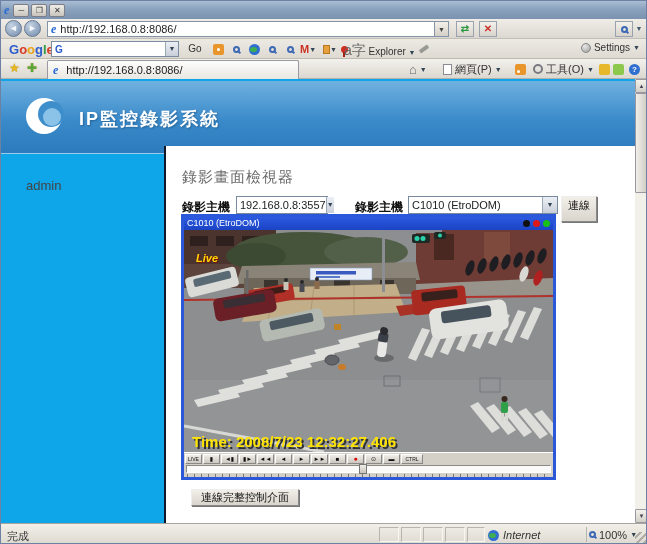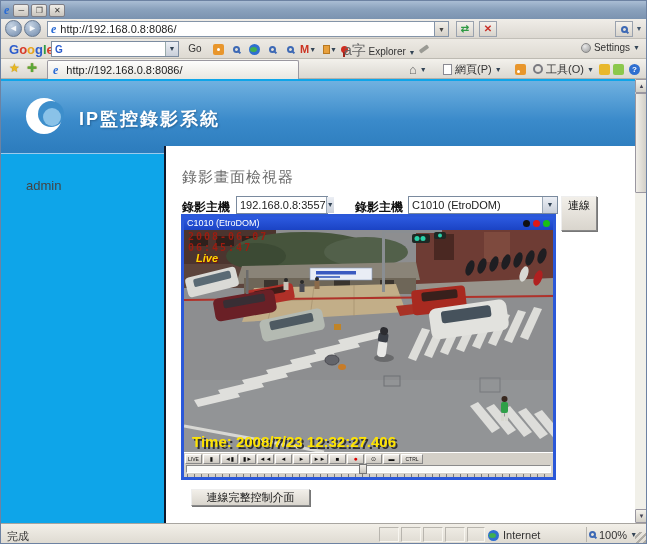--- a/index.html
+++ b/index.html
@@ -112,21 +112,21 @@
   
   .scrollbar { position:absolute; right:0; top:0; width:13px; height:444px; background:#f1f0e9; }
   .sb-btn { position:absolute; left:0; width:13px; height:14px; background:linear-gradient(180deg,#f4f2ec,#d2cfc6); border:1px solid #9a97a0; border-radius:1px;
     font-size:6px; text-align:center; line-height:12px; color:#445; }
   .sb-thumb { position:absolute; left:0; top:14px; width:13px; height:100px; background:linear-gradient(90deg,#f0eee8,#cfccc4); border:1px solid #9a97a0; border-radius:1px; }
 
   
   .statusbar { position:absolute; left:0; top:522px; width:647px; height:22px; background:linear-gradient(180deg,#f2efe8,#ddd9d0); border-top:1px solid #a8a5a0; font-size:11px; color:#333; }
   .sb-status { position:absolute; left:6px; top:5px; }
   .sb-cell { position:absolute; top:3px; height:15px; border:1px solid #b8b5ae; border-bottom-color:#f8f6f0; border-right-color:#f8f6f0; }
-  .sb-zone { position:absolute; left:487px; top:5px; display:flex; gap:4px; align-items:center; }
+  .sb-zone { position:absolute; left:487px; top:5px; display:flex; gap:4px; align-items:center;font-style:italic; }
   .globe { width:11px; height:11px; border-radius:50%; background:#2f6fd0; position:relative; overflow:hidden; }
   .globe::after { content:''; position:absolute; left:1px; top:3px; width:7px; height:5px; border-radius:50%; background:#3fae52; }
   .sb-zoom { position:absolute; left:585px; top:3px; width:52px; height:15px; display:flex; align-items:center; gap:3px; padding-left:2px; border-left:1px solid #b8b5ae; }
   .grip { position:absolute; right:1px; bottom:1px; width:12px; height:12px;
     background:repeating-linear-gradient(135deg,transparent 0 3px,#b0ada6 3px 5px); }
 </style>
 </head>
 <body>
 
 <div class="window">
@@ -258,21 +258,21 @@
         <span class="frm-label" style="left:16px">錄影主機</span>
         <div class="sel" style="left:70px;width:92px">
           <span>192.168.0.8:3557</span>
           <span class="dd">▼</span>
         </div>
         <span class="frm-label" style="left:189px">錄影主機</span>
         <div class="sel" style="left:242px;width:150px">
           <span>C1010 (EtroDOM)</span>
           <span class="dd">▼</span>
         </div>
-        <div class="btn3d" style="position:absolute;left:395px;top:50px;width:36px;height:35px;line-height:16px">連線</div>
+        <div class="btn3d" style="position:absolute;left:395px;top:50px;width:36px;height:26px;line-height:16px">連線</div>
 
         <div class="player">
           <div class="ptitle">
             <span>C1010 (EtroDOM)</span>
             <span class="pdots">
               <span class="pdot" id="led0" style="background: rgb(17, 17, 17);"></span>
               <span class="pdot" id="led1" style="background: rgb(224, 24, 24);"></span>
               <span class="pdot" id="led2" style="background: rgb(24, 192, 24);"></span>
             </span>
           </div>
@@ -417,24 +417,20 @@
               <rect x="198" y="0" width="3" height="62" fill="#8a8e92"></rect>
               <rect x="198" y="0" width="60" height="3" fill="#8a8e92"></rect>
               <rect x="228" y="4" width="18" height="9" rx="2" fill="#1e2824"></rect>
               <circle cx="233" cy="8.5" r="2.5" fill="#2ad0a8"></circle>
                 <circle cx="239" cy="8.5" r="2.5" fill="#2ad0a8"></circle>
               <rect x="250" y="2" width="12" height="7" rx="2" fill="#1e2824"></rect>
                 <circle cx="256" cy="5.5" r="2" fill="#2ad0a8"></circle>
               <rect x="62" y="40" width="2.5" height="24" fill="#6a6a6a"></rect>
             </svg>
             
-            <div class="osd-date">
-              <div>2008-06-07</div>
-              <div>06:45:47</div>
-            </div>
             <span class="osd-live">Live</span>
             <div class="osd-time">Time: 2008/7/23 12:32:27.406</div>
           </div>
 
           <div class="ctrls">
             <span class="pbtn" style="font-size:5px">LIVE</span>
             <span class="pbtn">▮</span>
             <span class="pbtn">◄▮</span>
             <span class="pbtn">▮►</span>
             <span class="pbtn">◄◄</span>
@@ -447,21 +443,21 @@
             <span class="pbtn">▬</span>
             <span class="pbtn" style="font-size:5px;min-width:22px">CTRL</span>
           </div>
           <div class="sliderrow">
             <div class="slidertrack"></div>
             <div class="sliderthumb" style="left: 175.2px;"></div>
             <div class="ticks"></div>
           </div>
         </div>
 
-        <div class="btn3d" style="position:absolute;left:25px;top:343px;width:119px;height:17px;line-height:15px">連線完整控制介面</div>
+        <div class="btn3d" style="position:absolute;left:25px;top:343px;width:108px;height:17px;line-height:15px">連線完整控制介面</div>
       </div>
     </div>
 
     <div class="scrollbar">
       <span class="sb-btn" style="top:0">▲</span>
       <span class="sb-thumb"></span>
       <span class="sb-btn" style="bottom:0">▼</span>
     </div>
   </div>
 

